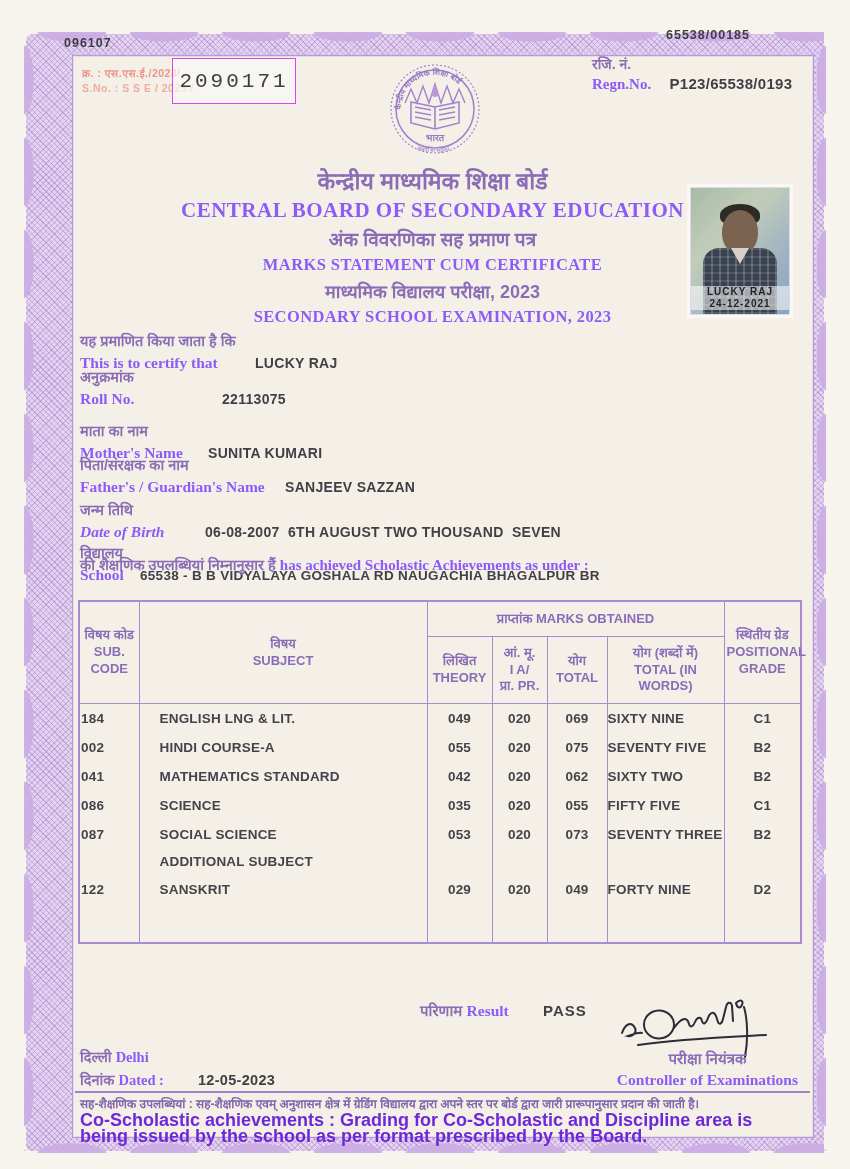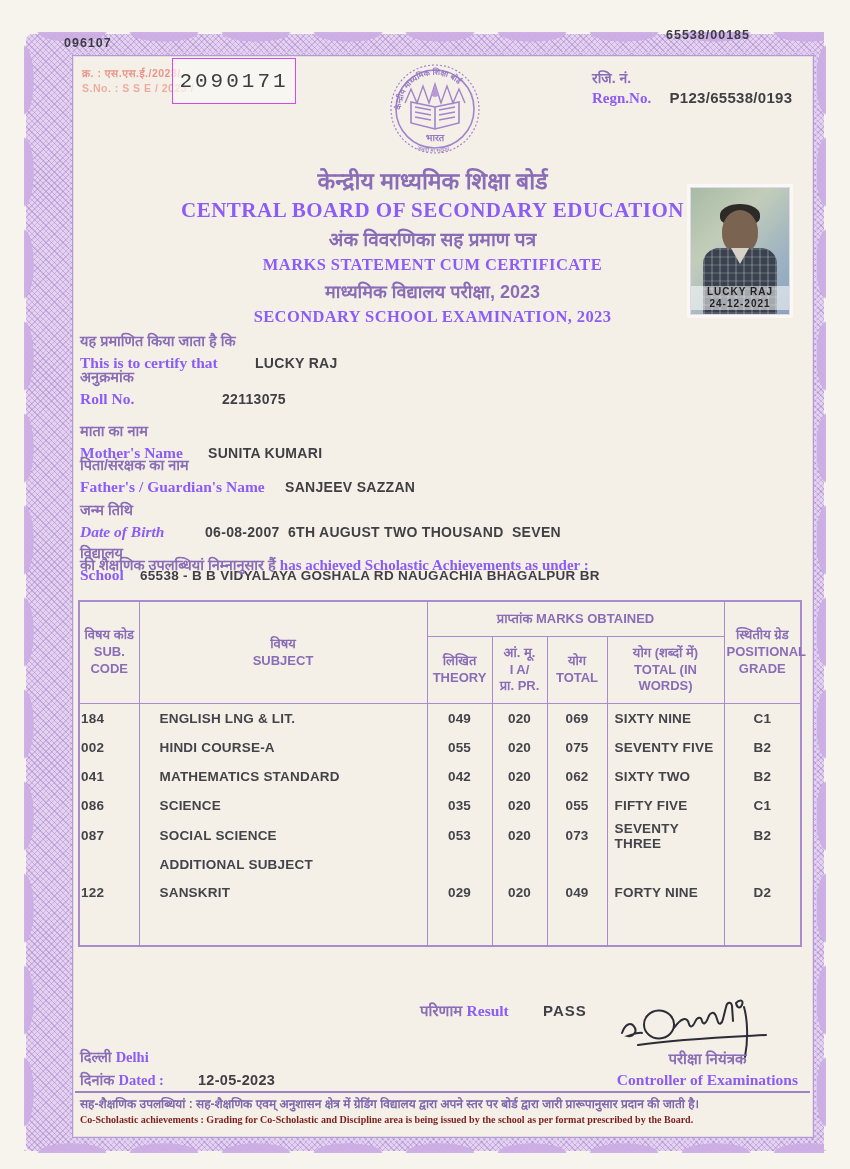--- a/index.html
+++ b/index.html
@@ -51,21 +51,21 @@
   .sno .l1{color:rgba(233,125,112,.8);}
   .sno .l2{color:rgba(233,125,112,.6);}
 
   .serialbox{
     left:172px;top:58px;width:122px;height:44px;
     border:1px solid #d946ef;background:rgba(250,248,244,.7);
     display:flex;align-items:center;justify-content:center;
   }
   .serialbox span{font-family:"Liberation Mono", monospace;font-size:21px;color:#3c3c42;letter-spacing:3px;}
 
-  .regn{left:592px;top:68px;line-height:19px;}
+  .regn{left:592px;top:54px;line-height:19px;}
   .regn .rl{font-size:14px;}
   .regn .row2 .en{display:inline-block;width:73px;font-size:15px;}
   .regn .val{font-size:15px;}
 
   .titles{left:80px;top:170px;width:705px;text-align:center;line-height:1;}
   .titles .t1{font-size:23px;margin-bottom:7px;}
   .titles .t2{font-size:21px;margin-bottom:9px;letter-spacing:.5px;}
   .titles .t3{font-size:19px;margin-bottom:8px;}
   .titles .t4{font-size:16.5px;margin-bottom:9px;letter-spacing:.4px;}
   .titles .t5{font-size:18px;margin-bottom:8px;}
@@ -101,21 +101,21 @@
     color:#8a6db6;font-weight:700;font-size:13px;line-height:1.3;
     white-space:pre-line;vertical-align:middle;padding:2px;
   }
   table.marks td{border-top:none;border-bottom:none;vertical-align:middle;
     font-size:13.5px;font-weight:700;color:#45434a;letter-spacing:.2px;}
   tr.hrow1 th{height:30px;}
   tr.hrow2 th{height:62px;}
   td.c-code{text-align:left;}
   td.c-subj{padding-left:20px;}
   td.c-num{text-align:center;}
-  td.c-words{padding-left:7px;}
+  td.c-words{padding-left:0;}
   td.c-grade{text-align:center;}
   tr.brow{height:29px;}
   tr.lrow{height:26px;}
   tr.srow{height:30px;}
   tr.spacer{height:38px;}
 
   .result{left:420px;top:1000px;font-size:15.5px;}
   .result .hi{font-size:15px;}
   .result .val{margin-left:30px;font-size:15px;letter-spacing:1px;}
 
@@ -124,21 +124,21 @@
   .controller .hi{font-size:15px;}
   .controller .en{font-size:15.5px;display:block;}
 
   .place{left:80px;top:1046px;line-height:23px;font-size:14.5px;}
   .place .val{margin-left:30px;font-size:14.5px;}
 
   .rule{left:75px;top:1091px;width:735px;height:2px;background:#9d82c6;}
 
   .footer{left:80px;top:1096px;width:710px;line-height:16px;}
   .footer .fh{font-size:12px;color:#7f66ad;font-weight:700;display:block;}
-  .footer .fe{font-size:10px;color:#7f1d1d;font-weight:700;display:block;font-family:Liberation Serif, serif;}
+  .footer .fe{font-size:18px;color:#6d28d9;font-weight:700;display:block;font-family:Liberation Sans, sans-serif;}
 
   .logo{left:385px;top:57px;}
   svg text{font-family:"Liberation Sans", sans-serif;}
 </style>
 </head>
 <body>
 
 <div class="band">
   <div class="sc sc-top"></div>
   <div class="sc sc-bottom"></div>

